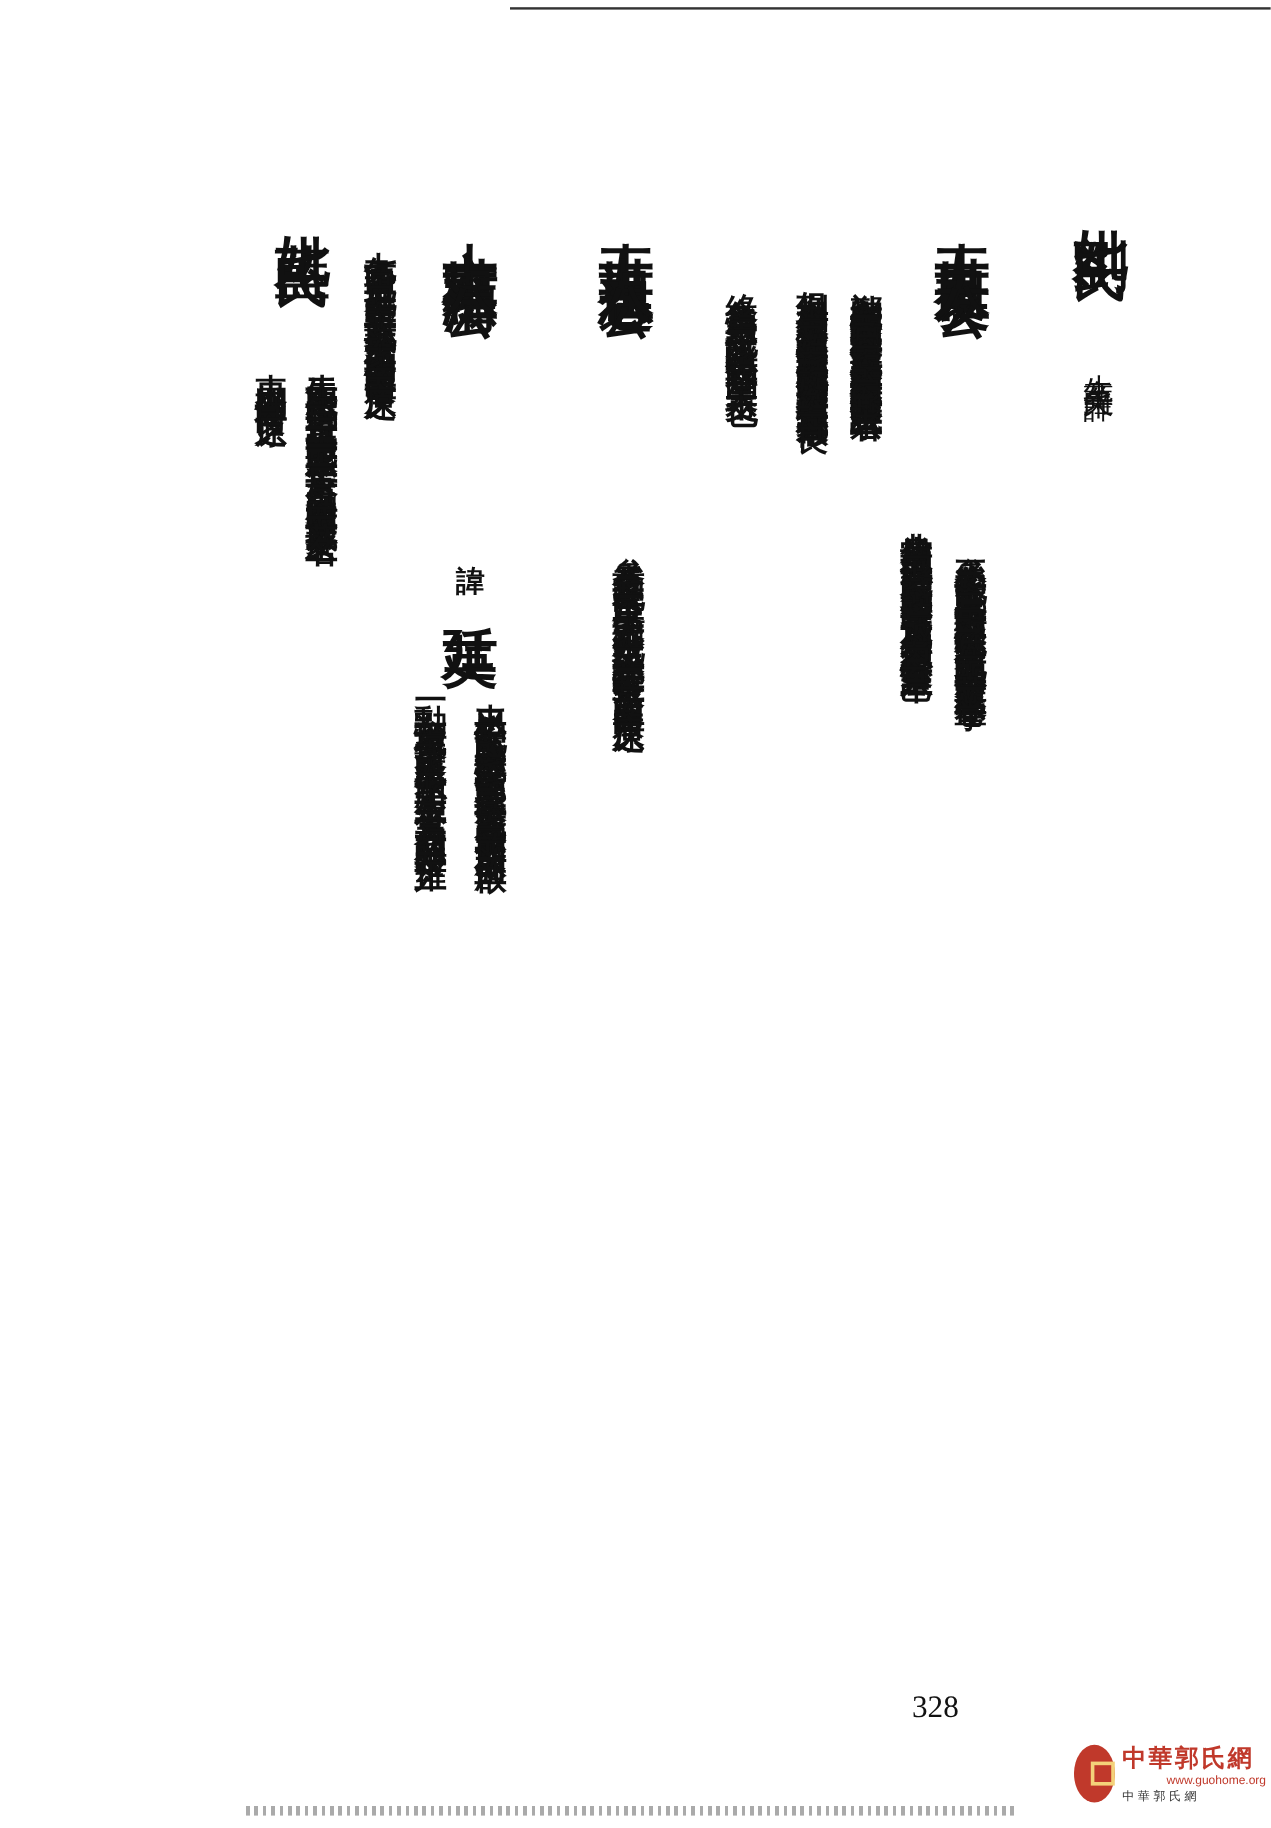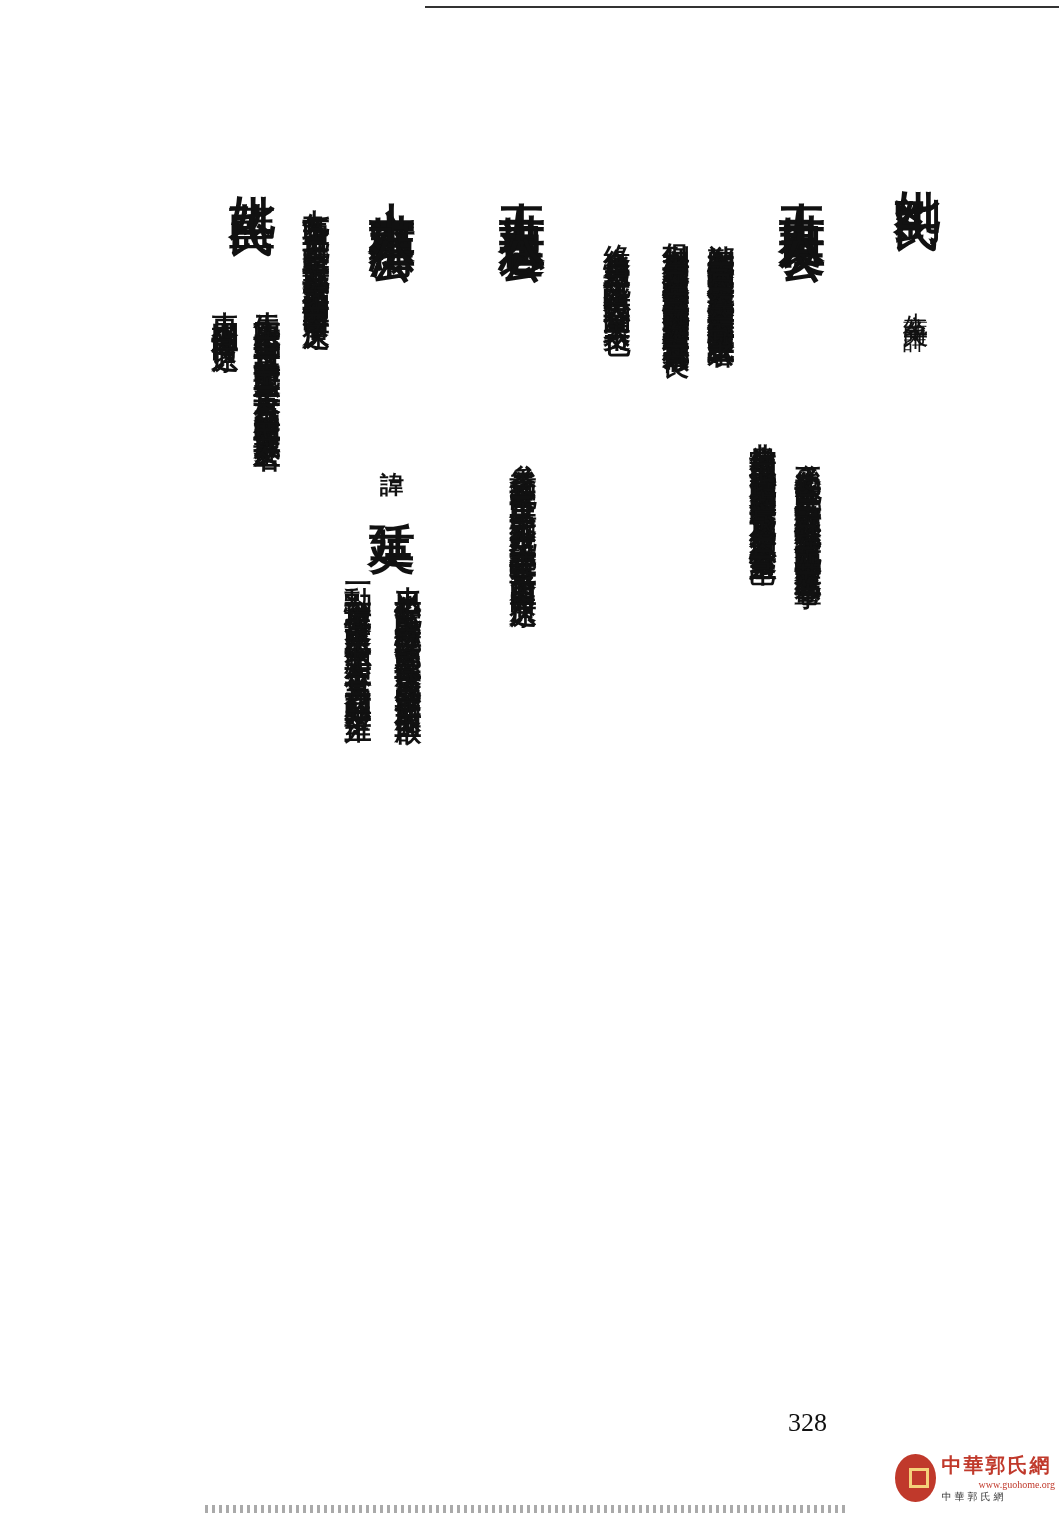--- a/index.html
+++ b/index.html
@@ -9,27 +9,27 @@
       font-family: "DejaVu Serif", "Liberation Serif", serif;
     }
     .topline { position: absolute; left: 425px; top: 6px; width: 634px; height: 2px; background: #333; }
     .col {
       position: absolute; writing-mode: vertical-rl; text-orientation: upright;
       white-space: nowrap; line-height: 1;
     }
     .head { font-weight: bold; font-size: 46px; letter-spacing: 6px; }
     .body { font-size: 27px; letter-spacing: 4.5px; font-weight: bold; }
     .small { font-size: 25px; letter-spacing: 3px; }
-    .page-num { position: absolute; left: 788px; top: 1408px; font-size: 26px; font-family: "Liberation Serif", serif; }
+    .page-num { position: absolute; left: 760px; top: 1408px; font-size: 26px; font-family: "Liberation Serif", serif; }
     .logo { position: absolute; left: 895px; top: 1442px; width: 160px; height: 72px; display: flex; align-items: center; }
     .seal { width: 48px; height: 48px; border-radius: 50%; background: #c0392b; position: relative; margin-right: 6px; }
     .seal::before { content: ""; position: absolute; left: 14px; top: 14px; width: 20px; height: 20px; border: 3px solid #f4d27a; box-sizing: border-box; }
     .logo-text { display: flex; flex-direction: column; }
     .logo-cn { color: #c0392b; font-size: 20px; font-weight: bold; font-family: Liberation Sans, sans-serif; letter-spacing: 2px; }
-    .logo-url { color: #c0392b; font-size: 10px; font-family: Liberation Serif, serif; padding-left: 37px; }
+    .logo-url { color: #c0392b; font-size: 10px; font-family: Liberation Sans, sans-serif; padding-left: 37px; }
     .logo-sub { color: #333; font-size: 10px; font-family: "DejaVu Sans", sans-serif; letter-spacing: 3px; }
     .bottom-noise { position: absolute; left: 205px; top: 1505px; width: 640px; height: 8px;
       background: repeating-linear-gradient(90deg, #555 0 3px, transparent 3px 7px); opacity: 0.5; }
   </style>
 </head>
 <body>
 
 <div class="topline"></div>
 
 <div class="col head" style="left:895px; top:155px;">妣劉氏</div>

